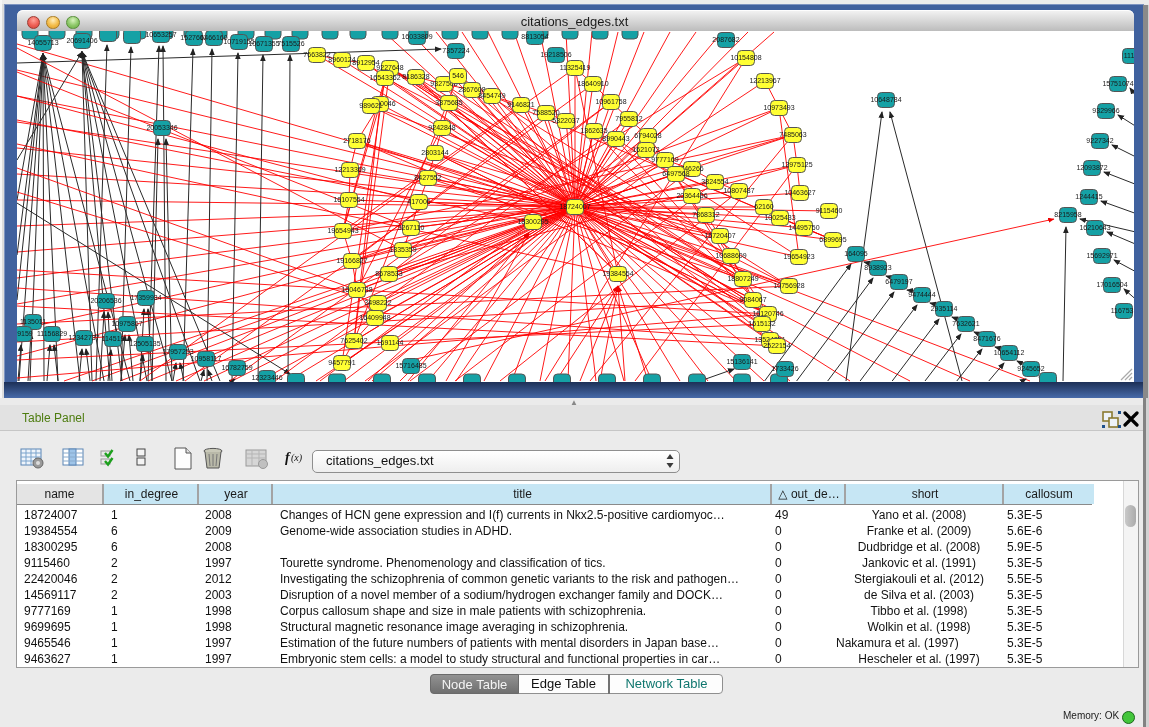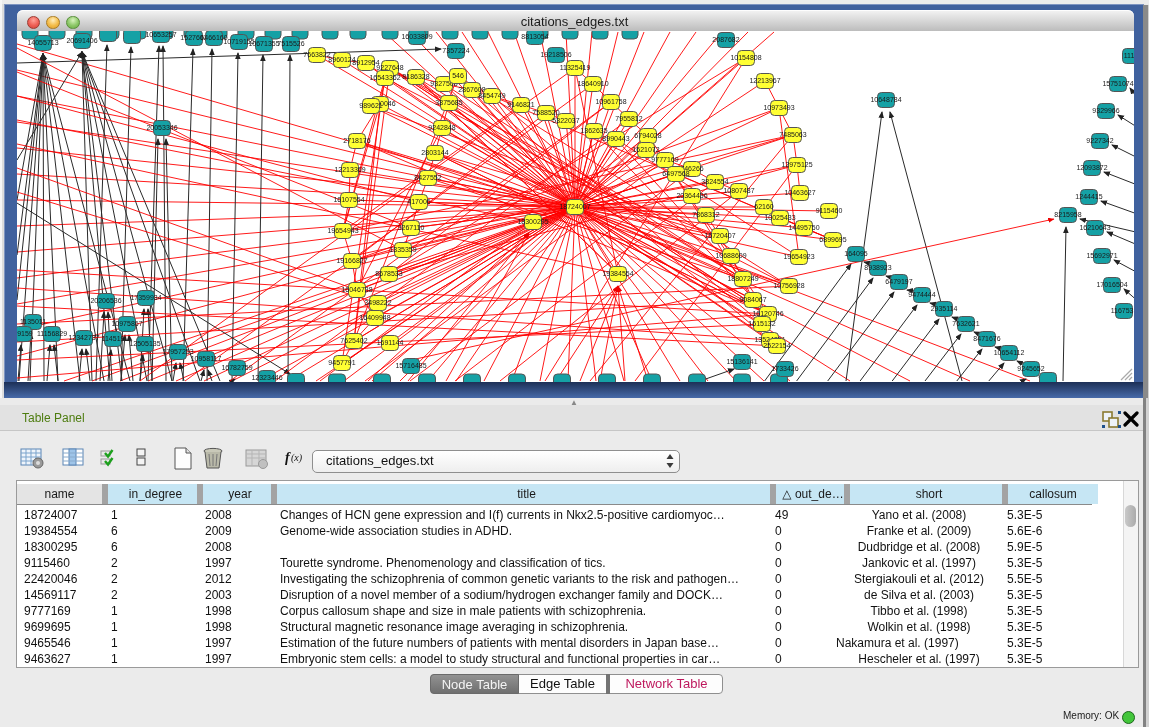--- a/index.html
+++ b/index.html
@@ -2,21 +2,21 @@
 <html><head><meta charset="utf-8"><style>
 html,body{margin:0;padding:0}
 body{width:1149px;height:727px;position:relative;overflow:hidden;background:#e9e9e9;
  font-family:"Liberation Sans", sans-serif;}
 .abs{position:absolute}
 svg line.r{stroke:#f00;stroke-width:0.9}
 svg line.k{stroke:#2a2a2a;stroke-width:1}
 svg text.nl{font-family:"Liberation Sans",sans-serif;font-size:7px;fill:#1a1a1a;text-anchor:middle}
 .trow{position:absolute;height:16px;width:100%;font-size:12px;color:#111}
 .trow span{position:absolute;top:1px}
-.hcell{position:absolute;top:484px;height:20px;background:#c6e6f4;border-left:6px solid #a3a3a3;
+.hcell{position:absolute;top:484px;height:20px;background:#c6e6f4;border-left:2px solid #a3a3a3;
  line-height:20px;text-align:center;font-size:12px;color:#1a1a1a}
 </style></head><body>
 
 <div class="abs" style="left:4px;top:4px;width:1139px;height:394px;background:#40619e;border-top:1px solid #7e94c0;border-left:1px solid #7e94c0"></div>
 <div class="abs" style="left:4px;top:382px;width:1139px;height:16px;background:linear-gradient(#1d3057,#476aa9)"></div>
 
 <div class="abs" style="left:17px;top:10px;width:1117px;height:21px;border-radius:6px 6px 0 0;background:linear-gradient(#f4f4f4,#bcbcbc);border-bottom:1px solid #7d7d7d;box-shadow:inset 0 1px 0 #fdfdfd"></div>
 <div class="abs" style="left:26.5px;top:15.5px;width:11.5px;height:11.5px;border-radius:50%;background:radial-gradient(circle at 50% 30%,#ffa298,#ee5f55 55%,#cf4339);border:0.5px solid #9d3b32"></div>
 <div class="abs" style="left:46.3px;top:15.5px;width:11.5px;height:11.5px;border-radius:50%;background:radial-gradient(circle at 50% 30%,#ffeebc,#f3bc48 55%,#d99b2b);border:0.5px solid #ab7c22"></div>
 <div class="abs" style="left:66px;top:15.5px;width:11.5px;height:11.5px;border-radius:50%;background:radial-gradient(circle at 50% 30%,#d8f3be,#8cc767 55%,#67a93f);border:0.5px solid #588e3a"></div>
@@ -1010,21 +1010,21 @@
     <span style="left:775px">0</span>
     <span style="left:836px;width:166px;text-align:center">Dudbridge et al. (2008)</span>
     <span style="left:1007px">5.9E-5</span>
   </div>
 <div class="trow" style="top:555px">
     <span style="left:24px">9115460</span>
     <span style="left:111px">2</span>
     <span style="left:205px">1997</span>
     <span style="left:280px;width:486px;overflow:hidden;white-space:nowrap">Tourette syndrome. Phenomenology and classification of tics.</span>
     <span style="left:775px">0</span>
-    <span style="left:836px;width:166px;text-align:center">Jankovic et al. (1997)</span>
+    <span style="left:836px;width:166px;text-align:center">Jankovic et al. (1991)</span>
     <span style="left:1007px">5.3E-5</span>
   </div>
 <div class="trow" style="top:571px">
     <span style="left:24px">22420046</span>
     <span style="left:111px">2</span>
     <span style="left:205px">2012</span>
     <span style="left:280px;width:486px;overflow:hidden;white-space:nowrap">Investigating the schizophrenia of common genetic variants to the risk and pathogen…</span>
     <span style="left:775px">0</span>
     <span style="left:836px;width:166px;text-align:center">Stergiakouli et al. (2012)</span>
     <span style="left:1007px">5.5E-5</span>
@@ -1073,21 +1073,21 @@
     <span style="left:775px">0</span>
     <span style="left:836px;width:166px;text-align:center">Hescheler et al. (1997)</span>
     <span style="left:1007px">5.3E-5</span>
   </div>
 
 <div class="abs" style="left:1123px;top:481px;width:14px;height:186px;background:#f4f4f4;border-left:1px solid #d8d8d8"></div>
 <div class="abs" style="left:1125px;top:505px;width:11px;height:22px;background:linear-gradient(90deg,#c9c9c9,#ababab);border-radius:6px"></div>
 
 <div class="abs" style="left:430px;top:674px;width:293px;height:20px;border:1px solid #8f8f8f;border-radius:4px;background:#fdfdfd;box-sizing:border-box"></div>
 <div class="abs" style="left:430px;top:674px;width:89px;height:20px;border-radius:4px 0 0 4px;background:linear-gradient(#929292,#6f6f6f);box-sizing:border-box;border:1px solid #6a6a6a;color:#f4f4f4;font-size:13px;text-align:center;line-height:19px">Node Table</div>
-<div class="abs" style="left:519px;top:674px;width:91px;height:20px;color:#111;font-size:13px;text-align:center;line-height:19px;border-right:4px solid #737373;box-sizing:border-box">Edge Table</div>
-<div class="abs" style="left:610px;top:674px;width:113px;height:20px;color:#be185d;font-size:13px;text-align:center;line-height:19px">Network Table</div>
+<div class="abs" style="left:519px;top:674px;width:91px;height:20px;color:#111;font-size:13px;text-align:center;line-height:19px;border-right:2px solid #737373;box-sizing:border-box">Edge Table</div>
+<div class="abs" style="left:610px;top:674px;width:113px;height:20px;color:#0f766e;font-size:13px;text-align:center;line-height:19px">Network Table</div>
 
 <div class="abs" style="left:1063px;top:710px;font-size:10px;color:#222">Memory: OK</div>
 <div class="abs" style="left:1122px;top:710.5px;width:11px;height:11px;border-radius:50%;background:#43c63b;border:1px solid #1c671c"></div>
 
 <div class="abs" style="left:0;top:0;width:1149px;height:4px;background:#ececec"></div>
 <div class="abs" style="left:0;top:0;width:2px;height:398px;background:#f6f6f6"></div>
 <div class="abs" style="left:2px;top:4px;width:2px;height:394px;background:#dcdcdc"></div>
 
 </body></html>

